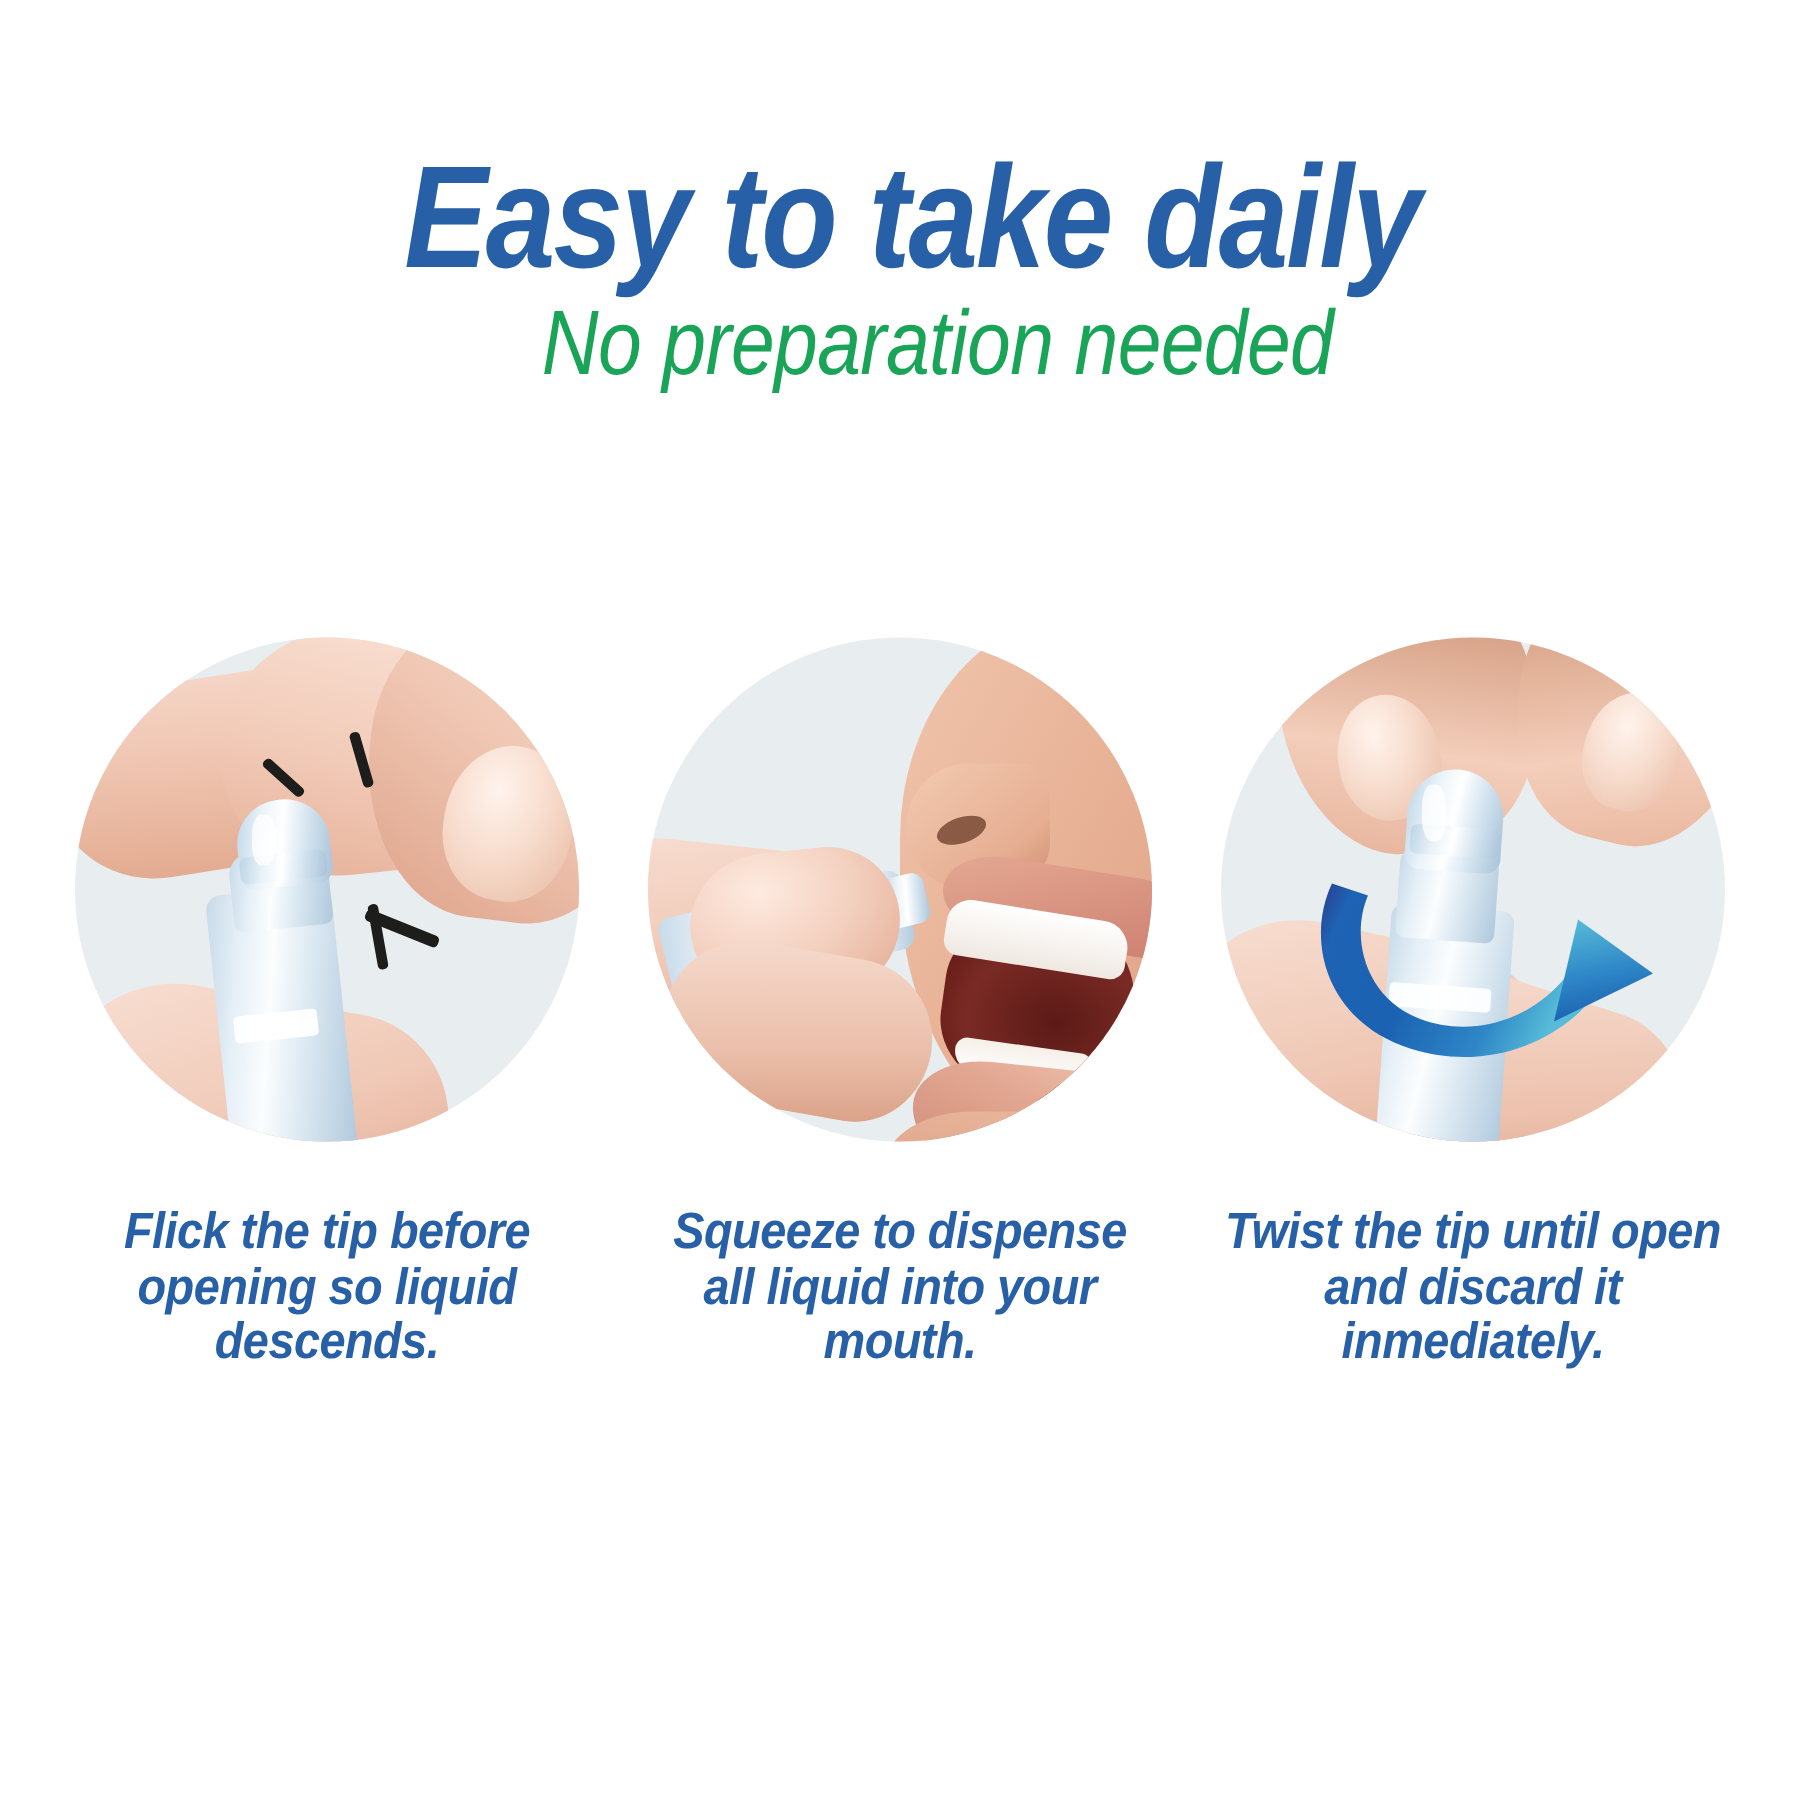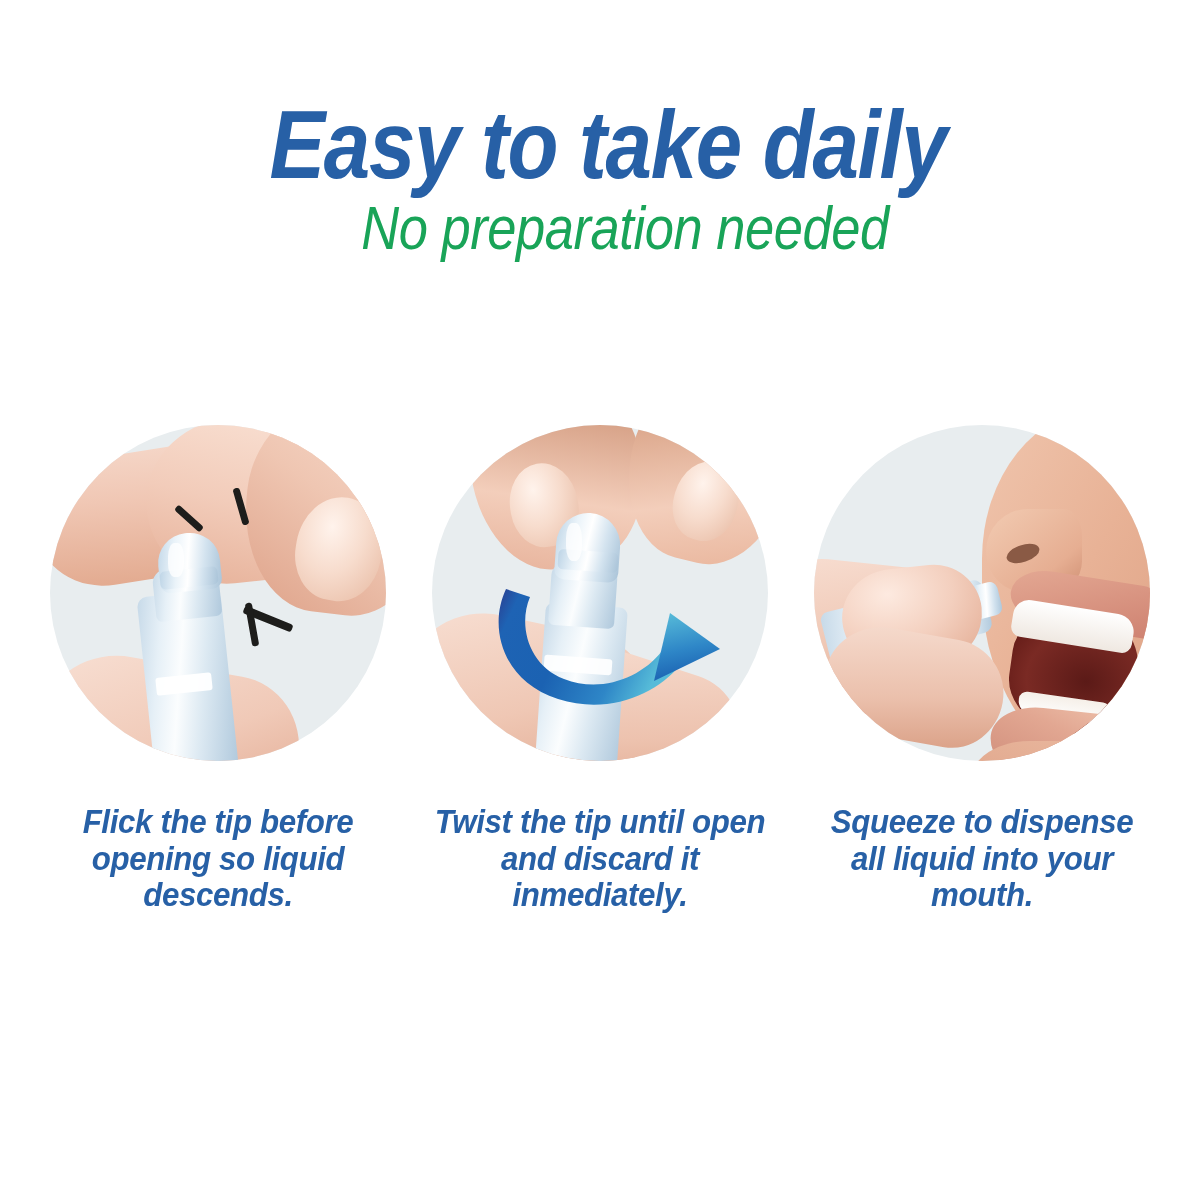--- a/index.html
+++ b/index.html
@@ -345,20 +345,55 @@
       <div class="glare" style="left:118px; top:118px; width:16px; height:34px; opacity:.9;"></div>
       <div style="position:absolute; left:106px; top:250px; width:56px; height:18px;
                   background:#FFFFFF; opacity:.95; border-radius:3px; transform:rotate(-6deg);"></div>
 
       <div class="flickline" style="left:122px; top:90px;  width:34px; height:7px; transform:rotate(42deg);"></div>
       <div class="flickline" style="left:172px; top:78px;  width:38px; height:7px; transform:rotate(74deg);"></div>
       <div class="flickline" style="left:192px; top:190px; width:52px; height:8px; transform:rotate(22deg);"></div>
       <div class="flickline" style="left:180px; top:196px; width:44px; height:7px; transform:rotate(80deg);"></div>
     </div>
     <div class="caption">Flick the tip before opening so liquid descends.</div>
+  </div>
+
+  <div class="step">
+    <div class="photo" id="art3">
+
+      <div class="face"></div>
+      <div class="nose"></div>
+      <div class="nostril"></div>
+      <div class="lip-upper"></div>
+      <div class="mouth-cavity"></div>
+      <div class="teeth-upper"></div>
+      <div class="teeth-lower"></div>
+      <div class="lip-lower"></div>
+      <div class="chin"></div>
+      <div class="lashes">
+        <div class="lash" style="left:6px;  top:14px; height:20px; transform:rotate(-38deg);"></div>
+        <div class="lash" style="left:20px; top:8px;  height:24px; transform:rotate(-22deg);"></div>
+        <div class="lash" style="left:34px; top:4px;  height:26px; transform:rotate(-8deg);"></div>
+        <div class="lash" style="left:48px; top:4px;  height:26px; transform:rotate(6deg);"></div>
+        <div class="lash" style="left:62px; top:8px;  height:22px; transform:rotate(20deg);"></div>
+      </div>
+
+      <div class="finger f3-hand"></div>
+      <div class="vial-body" style="left:10px; top:170px; width:150px; height:58px;
+                  border-radius:8px; transform:rotate(-14deg);"></div>
+      <div class="vial-body" style="left:128px; top:158px; width:46px; height:54px;
+                  border-radius:6px 10px 10px 6px; transform:rotate(-14deg);"></div>
+      <div class="vial-cap" style="left:160px; top:158px; width:26px; height:34px;
+                  border-radius:4px 8px 8px 4px; transform:rotate(-14deg);"></div>
+      <div style="position:absolute; left:84px; top:168px; width:16px; height:58px;
+                  background:#FFFFFF; opacity:.9; border-radius:3px; transform:rotate(-14deg);"></div>
+      <div class="finger f3-thumb"></div>
+      <div class="finger f3-low"></div>
+    </div>
+    <div class="caption">Squeeze to dispense all liquid into your mouth.</div>
   </div>
 
   <div class="step">
     <div class="photo" id="art2">
       <div class="finger f2-left"></div>
       <div class="nail n2-left"></div>
       <div class="finger f2-right"></div>
       <div class="nail n2-right"></div>
       <div class="finger f2-lower"></div>
       <div class="finger f2-lower2"></div>
@@ -393,48 +428,13 @@
           </defs>
           <path d="M22,36 C4,74 18,128 74,146 C124,162 172,142 196,112
                    L178,98 C156,126 116,140 80,126 C44,112 34,72 46,44 Z" fill="url(#ag)"></path>
           <path d="M186,60 L236,96 L170,128 Z" fill="url(#ag2)"></path>
         </svg>
       </div>
     </div>
     <div class="caption">Twist the tip until open and discard it inmediately.</div>
   </div>
 
-  <div class="step">
-    <div class="photo" id="art3">
-
-      <div class="face"></div>
-      <div class="nose"></div>
-      <div class="nostril"></div>
-      <div class="lip-upper"></div>
-      <div class="mouth-cavity"></div>
-      <div class="teeth-upper"></div>
-      <div class="teeth-lower"></div>
-      <div class="lip-lower"></div>
-      <div class="chin"></div>
-      <div class="lashes">
-        <div class="lash" style="left:6px;  top:14px; height:20px; transform:rotate(-38deg);"></div>
-        <div class="lash" style="left:20px; top:8px;  height:24px; transform:rotate(-22deg);"></div>
-        <div class="lash" style="left:34px; top:4px;  height:26px; transform:rotate(-8deg);"></div>
-        <div class="lash" style="left:48px; top:4px;  height:26px; transform:rotate(6deg);"></div>
-        <div class="lash" style="left:62px; top:8px;  height:22px; transform:rotate(20deg);"></div>
-      </div>
-
-      <div class="finger f3-hand"></div>
-      <div class="vial-body" style="left:10px; top:170px; width:150px; height:58px;
-                  border-radius:8px; transform:rotate(-14deg);"></div>
-      <div class="vial-body" style="left:128px; top:158px; width:46px; height:54px;
-                  border-radius:6px 10px 10px 6px; transform:rotate(-14deg);"></div>
-      <div class="vial-cap" style="left:160px; top:158px; width:26px; height:34px;
-                  border-radius:4px 8px 8px 4px; transform:rotate(-14deg);"></div>
-      <div style="position:absolute; left:84px; top:168px; width:16px; height:58px;
-                  background:#FFFFFF; opacity:.9; border-radius:3px; transform:rotate(-14deg);"></div>
-      <div class="finger f3-thumb"></div>
-      <div class="finger f3-low"></div>
-    </div>
-    <div class="caption">Squeeze to dispense all liquid into your mouth.</div>
-  </div>
-
 </div>
 
 </body></html>

